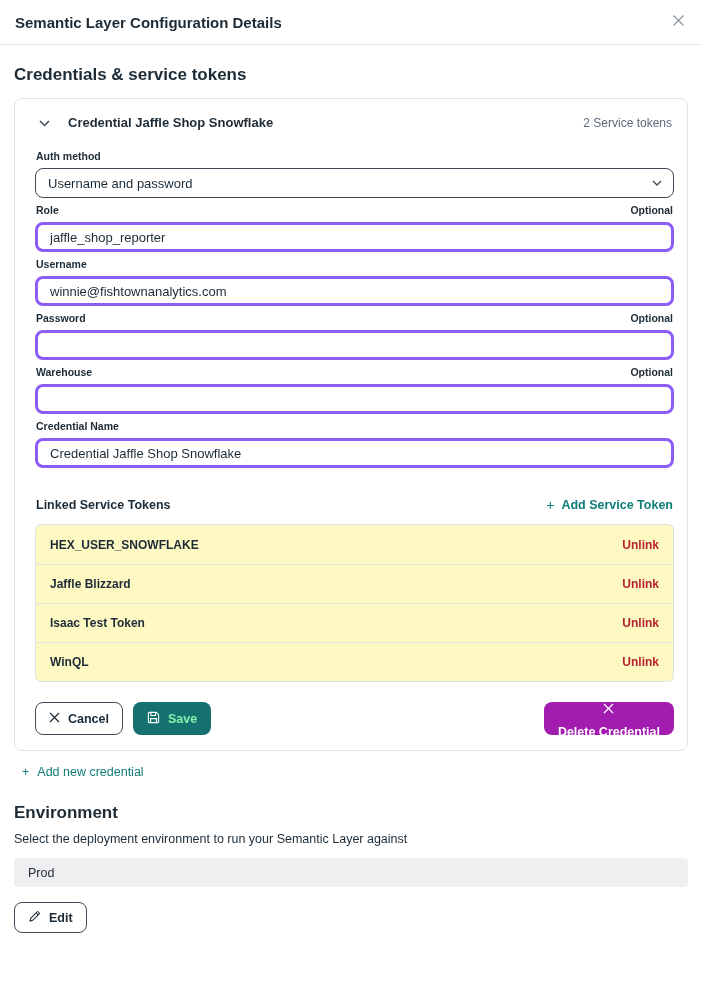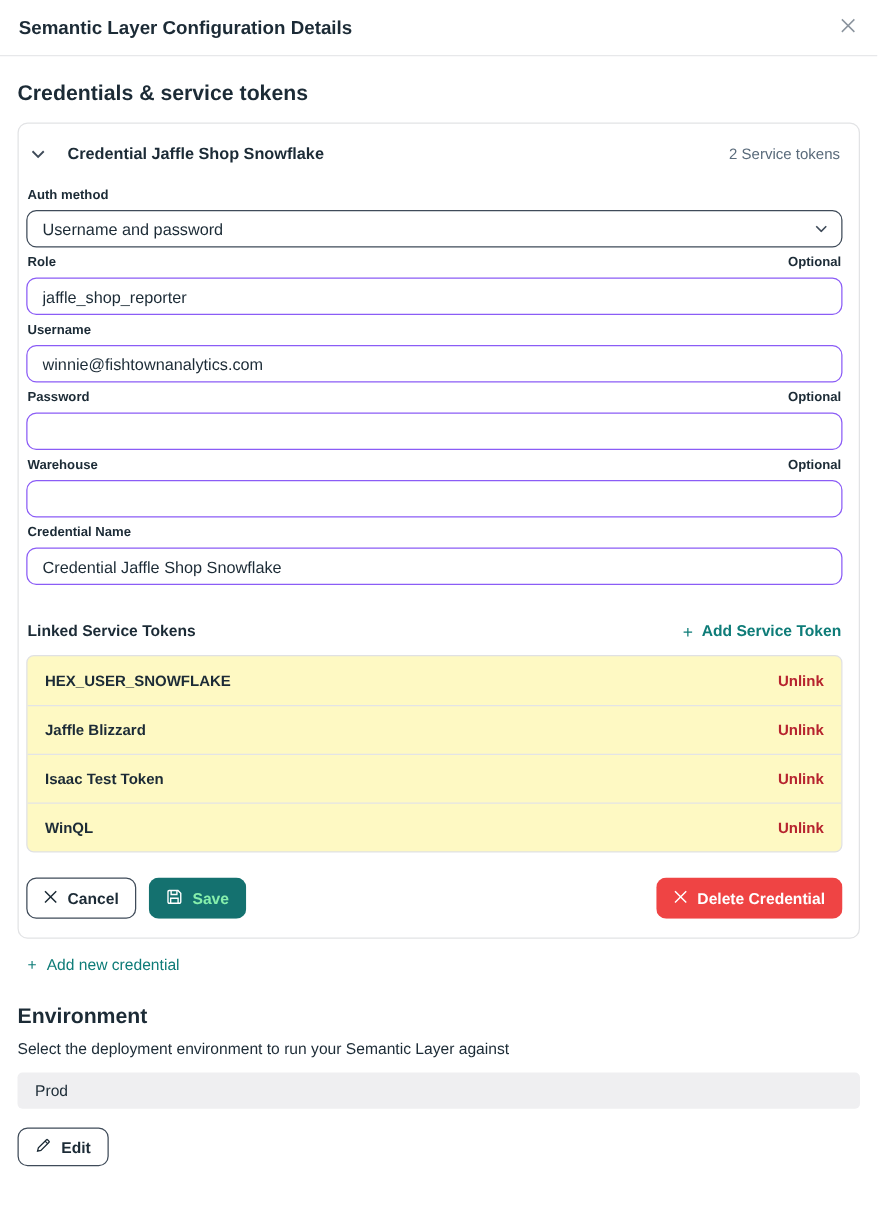--- a/index.html
+++ b/index.html
@@ -23,33 +23,33 @@
   .content{ padding:0 14px; }
 
   .section-heading{ font-size:17px; font-weight:700; margin:20px 0 0 0; }
   .section-desc{ font-size:12.5px; line-height:1.62; margin:9px 0 0 0; color:#1C2B36; }
 
   
   .card{
     margin-top:13px;
     border:1px solid #E2E3E5;
     border-radius:8px;
-    padding:10px 13px 15px 6px;
+    padding:10px 13px 15px 20px;
   }
   .card-header{ display:flex; align-items:center; padding:6px 2px 0 4px; }
   .chev-toggle{ background:none;border:none;padding:0;margin-right:18px;cursor:pointer;display:flex;align-items:center; }
   .card-title{ font-size:13px; font-weight:700; }
   .token-count{ margin-left:auto; font-size:12px; color:#5A6B7B; }
 
   .form{ margin-top:20px; }
   .label-row{ display:flex; justify-content:space-between; align-items:baseline; margin:6px 1px 6px 1px; }
   .field-label, .optional{ font-size:10.5px; font-weight:700; color:#1C2B36; }
   .text-input{
     width:100%; height:30px;
-    border:1px solid #8b5cf6; border-radius:8px;
+    border:3px solid #8b5cf6; border-radius:8px;
     padding:0 12px; font-size:13px; color:#1C2B36;
     font-family:inherit; background:#fff; outline:none;
   }
   .select-wrap{ position:relative; }
   .select-box{
     width:100%; height:30px;
     border:1px solid #3F4B59; border-radius:8px;
     padding:0 28px 0 12px; font-size:13px;
     display:flex; align-items:center; cursor:pointer; background:#fff;
   }
@@ -87,21 +87,21 @@
   .card-footer{ display:flex; align-items:center; gap:10px; margin-top:20px; }
   .btn{
     display:inline-flex; align-items:center; gap:8px;
     height:33px; padding:0 13px;
     border-radius:8px; border:1px solid transparent;
     font-family:inherit; font-size:12.5px; font-weight:700;
     cursor:pointer; background:#fff; color:#1C2B36;
   }
   .btn-outline{ border-color:#3F4B59; }
   .btn-teal{ background:#14716F; color:#86efac; }
-  .btn-danger{ background:#ef4444; color:#fff; margin-left:auto; }
+  .btn-danger{ background:#a21caf; color:#fff; margin-left:auto;flex-direction:column; }
 
   .add-credential{
     margin:14px 0 0 8px;
     color:#0E7C78; font-size:12.5px; font-weight:400;
   }
   .add-credential .plus{ margin-right:8px; }
 
   
   .env-heading{ font-size:17px; font-weight:700; margin:24px 0 0 0; }
   .env-desc{ font-size:12.5px; margin:9px 0 0 0; }

